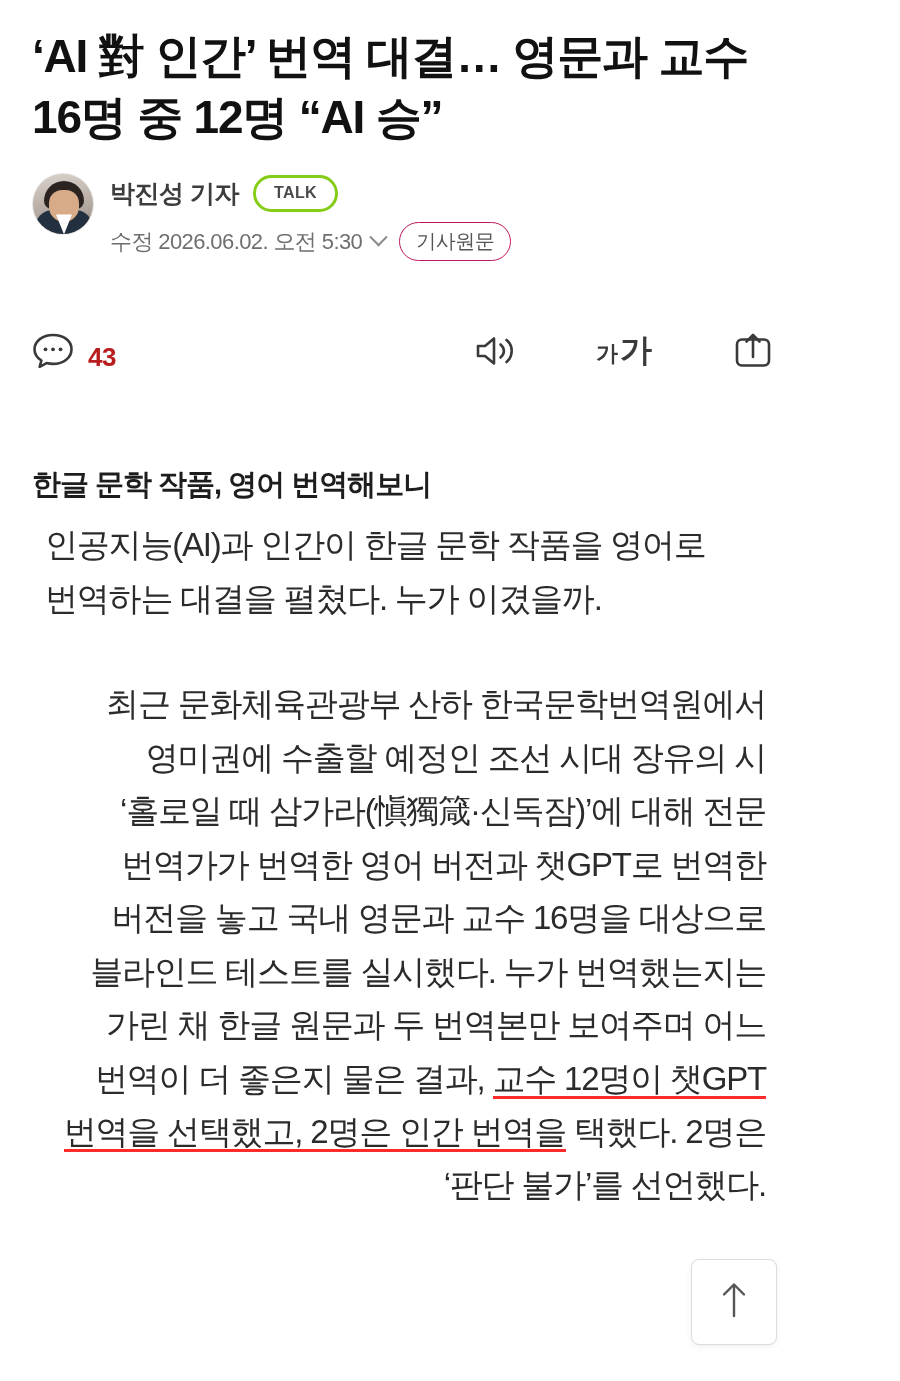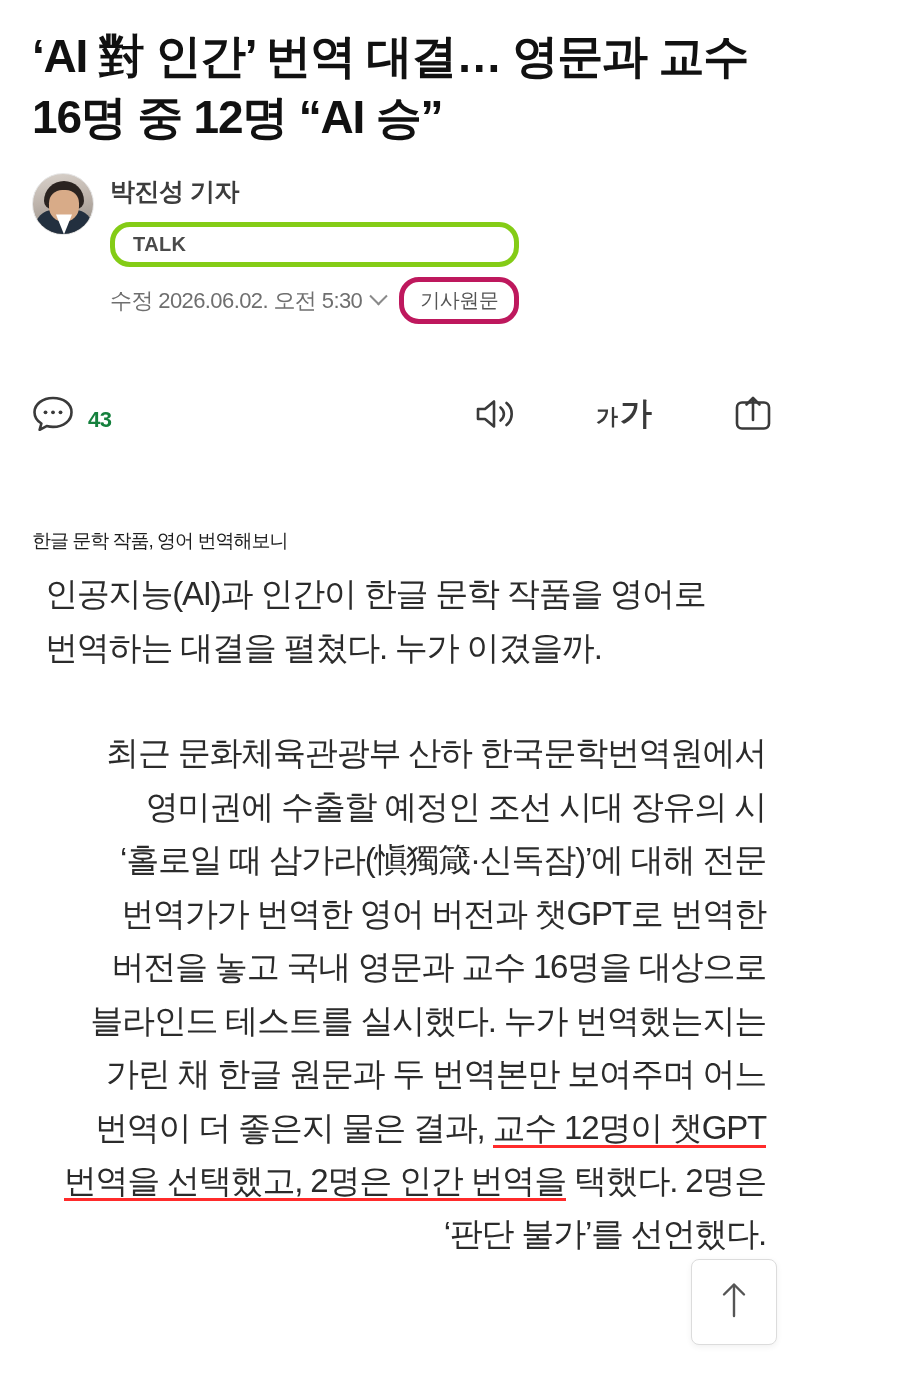--- a/index.html
+++ b/index.html
@@ -69,95 +69,95 @@
   }
   .avatar .shirt {
     position: absolute;
     width: 16px; height: 20px;
     left: 23px; bottom: 0;
     background: #ffffff;
     transform: rotate(0deg);
     clip-path: polygon(50% 100%, 0 0, 100% 0);
   }
   .byline-col { display: flex; flex-direction: column; gap: 10px; padding-top: 2px;}
-  .byline-row1 { display: flex; gap: 14px; flex-direction: column; }
+  .byline-row1 { display: flex; align-items: center; gap: 14px; }
   .reporter-name {
     font-size: 25px;
     font-weight: 700;
     color: #3d3d3d;
     letter-spacing: -0.5px;
   }
   .talk-badge {
-    border: 5px solid #84cc16;
+    border: 3px solid #84cc16;
     border-radius: 20px;
     padding: 7px 18px 8px;
-    font-size: 20px;
+    font-size: 16px;
     font-weight: 700;
     color: #4a4a4a;
     letter-spacing: 0.4px;
     line-height: 1;
   }
   .byline-row2 { display: flex; align-items: center; gap: 14px; }
   .date-text {
     font-size: 22px;
     color: #6f6f6f;
     letter-spacing: -0.6px;
   }
   .chevron {
     display: inline-block;
     width: 13px; height: 13px;
     border-right: 2.4px solid #8a8a8a;
     border-bottom: 2.4px solid #8a8a8a;
     transform: rotate(45deg) translate(-3px,-3px);
     margin-left: -4px;
   }
   .origin-badge {
-    border: 5px solid #be185d;
+    border: 1px solid #be185d;
     border-radius: 20px;
     padding: 8px 16px 9px;
     font-size: 20px;
     color: #555555;
     letter-spacing: -0.5px;
     line-height: 1;
   }
 
   
   .toolbar {
     display: flex;
     align-items: center;
     justify-content: space-between;
     margin-top: 62px;
     padding-right: 4px;
   }
   .comment-group { display: flex; align-items: center; gap: 14px; }
   .comment-count {
-    font-size: 22px;
-    font-weight: 700;
-    color: #15803d;
+    font-size: 26px;
+    font-weight: 700;
+    color: #b91c1c;
     letter-spacing: -0.5px;
     margin-top: 12px;
   }
   .tool-right { display: flex; align-items: center; gap: 80px; }
   .icon-btn { display: flex; align-items: center; justify-content: center; }
   .font-icon {
     font-size: 0;
     letter-spacing: -1px;
     white-space: nowrap;
     color: #3a3a3a;
   }
   .font-icon .small { font-size: 22px; font-weight: 700; }
   .font-icon .big { font-size: 32px; font-weight: 700; margin-left: 3px; }
 
   
   .article {
     margin-top: 92px;
   }
   .sub-head {
-    font-size: 19px;
-    font-weight: 400;
+    font-size: 29px;
+    font-weight: 700;
     color: #1d1d1d;
     letter-spacing: -1px;
     margin: 0 0 10px 0;
   }
   .para {
     font-size: 33px;
     line-height: 1.62;
     color: #2b2b2b;
     letter-spacing: -1.2px;
     margin: 13px;

